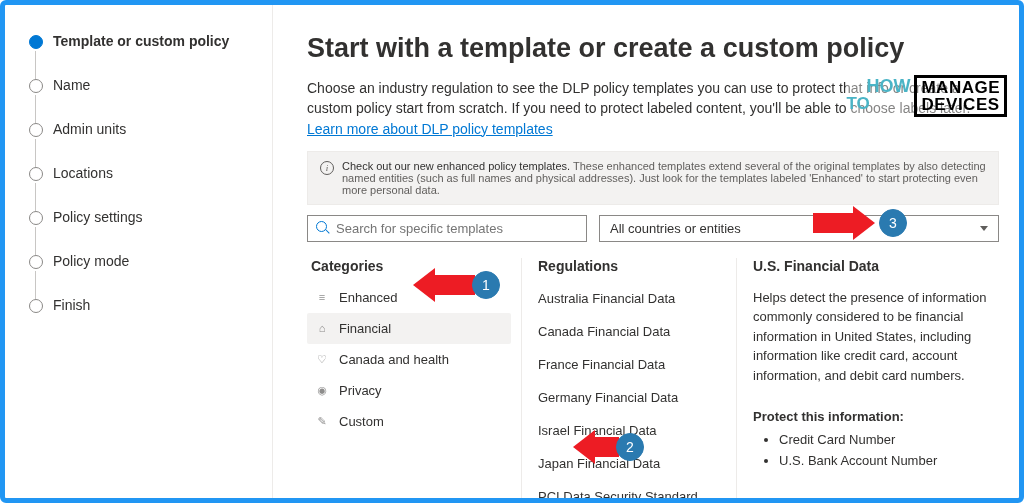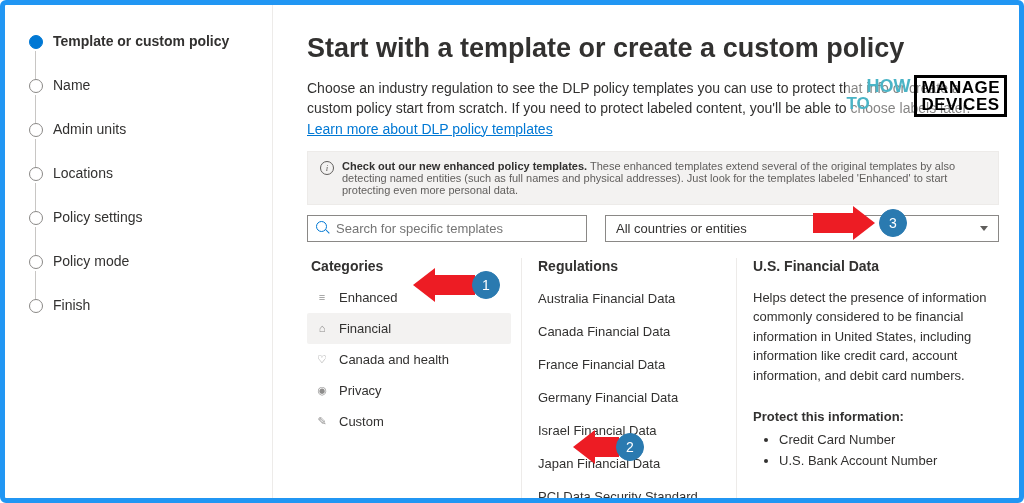--- a/index.html
+++ b/index.html
@@ -13,22 +13,22 @@
 .steps li::after { content: ""; position: absolute; left: 6px; top: 18px; width: 1px; height: calc(100% - 16px); background: #c8c6c4; z-index: 1; }
 .steps li:last-child::after { display: none; }
 .steps li.active { font-weight: 600; }
 .steps li.active::before { background: #0078d4; border-color: #0078d4; }
 .main { flex: 1; padding: 28px 20px 0 34px; overflow: hidden; position: relative; }
 .page-title { font-size: 27px; font-weight: 600; margin-bottom: 14px; }
 .intro { font-size: 14px; line-height: 1.45; margin-bottom: 12px; }
 .intro a { color: #0078d4; text-decoration: underline; cursor: pointer; }
 .banner { background: #f3f2f1; border: 1px solid #edebe9; padding: 8px 12px; font-size: 11px; color: #605e5c; margin-bottom: 10px; display: flex; gap: 8px; align-items: flex-start; }
 .banner .info-icon { flex-shrink: 0; width: 14px; height: 14px; border: 1px solid #605e5c; border-radius: 50%; display: flex; align-items: center; justify-content: center; font-size: 9px; font-style: italic; font-family: serif; margin-top:1px;}
-.banner b { color: #323130; font-weight: 700; }
-.controls-row { display: flex; gap: 18px; margin-bottom: 16px; }
+.banner b { color: #323130; font-weight: 400; }
+.controls-row { display: flex; gap: 12px; margin-bottom: 16px; }
 .search-wrap { display: flex; align-items: center; border: 1px solid #8a8886; padding: 5px 8px; width: 280px; }
 .search-wrap .search-icon { width: 14px; height: 14px; margin-right: 6px; position: relative; }
 .search-wrap .search-icon::before { content:""; position:absolute; width:9px; height:9px; border:1.2px solid #0078d4; border-radius:50%; left:0; top:0;}
 .search-wrap .search-icon::after { content:""; position:absolute; width:5px; height:1.2px; background:#0078d4; transform:rotate(45deg); left:9px; top:10px;}
 .search-wrap input { border: none; outline: none; font-size: 13px; color: #605e5c; flex: 1; background: transparent; }
 .dropdown { display: flex; align-items: center; justify-content: space-between; border: 1px solid #8a8886; padding: 5px 10px; flex: 1; font-size: 13px; cursor: pointer; }
 .dropdown .chev { width: 0; height: 0; border-left: 4px solid transparent; border-right: 4px solid transparent; border-top: 5px solid #605e5c; }
 .columns { display: flex; gap: 0; }
 .col-cat { width: 215px; border-right: 1px solid #edebe9; padding-right: 10px; }
 .col-reg { width: 215px; border-right: 1px solid #edebe9; padding: 0 12px; }

